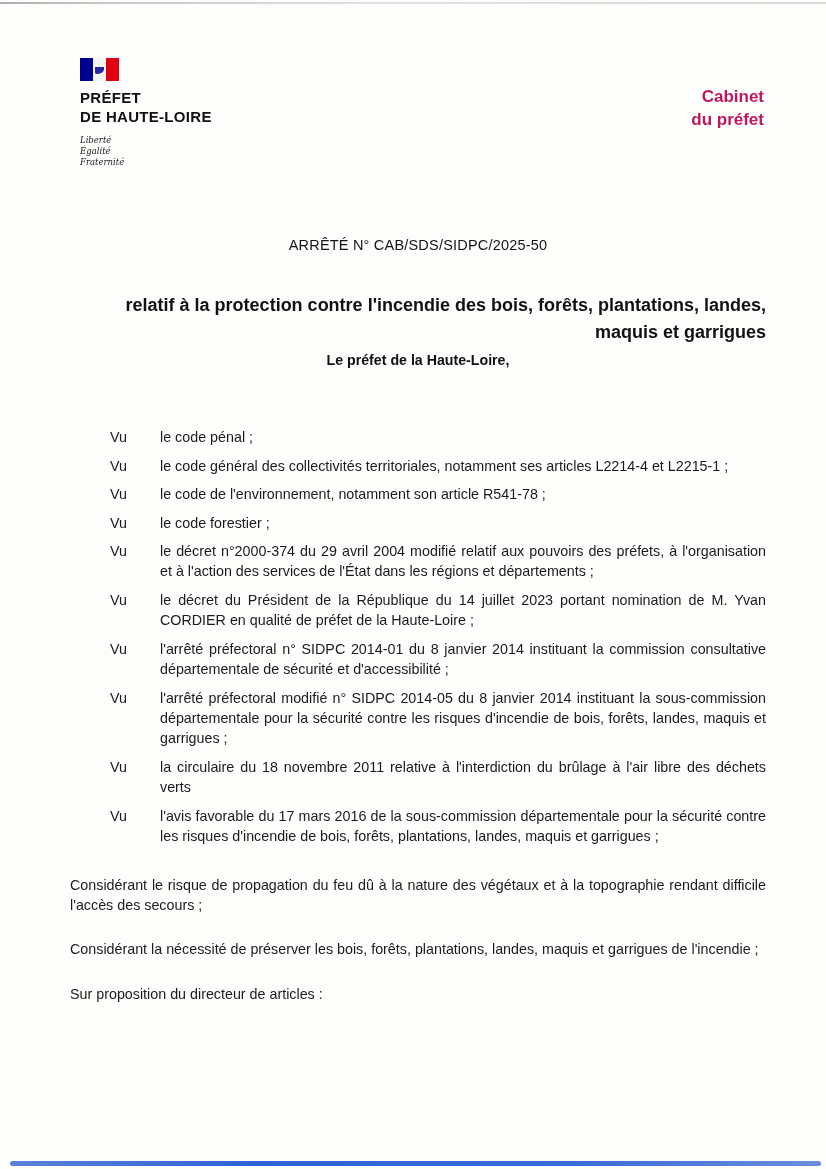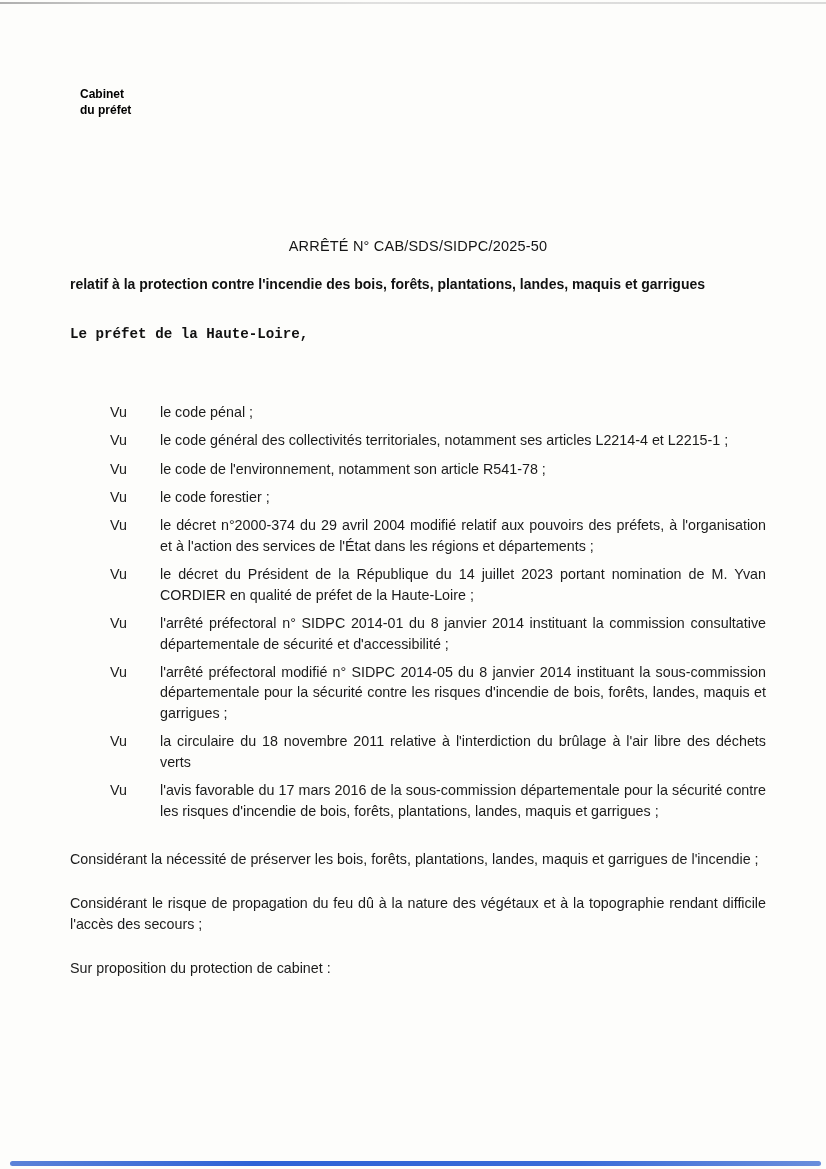--- a/index.html
+++ b/index.html
@@ -49,53 +49,52 @@
   .logo-name.first { margin-top: 8px; }
   .motto {
     margin-top: 8px;
     font-family: "DejaVu Serif", serif;
     font-style: italic;
     font-size: 8.5px;
     line-height: 1.35;
     color: #222;
   }
   .office {
-    text-align: left;
+    text-align: right;
     font-weight: 700;
-    font-size: 12px;
+    font-size: 17px;
     line-height: 1.35;
     padding-top: 28px;
-    color: #000000;
+    color: #be185d;
   }
 
   
   .doc-body { padding: 0 60px 0 70px; }
   .title {
-    margin-top: 120px;
+    margin-top: 68px;
     text-align: center;
     font-size: 14.5px;
     letter-spacing: .2px;
     color: #151515;
   }
   .subject {
-    margin-top: 20px;
-    text-align: left;
+    margin-top: 39px;
+    text-align: right;
     font-weight: 700;
-    font-size: 14px;
+    font-size: 18px;
     line-height: 1.5;
     color: #111;
   }
   .issuer {
-    margin-top: 29px;
-    text-align: left;
+    margin-top: 4px;
+    text-align: center;
     font-weight: 700;
     font-size: 14.2px;
     line-height: 1.5;
     color: #111;
-    font-family: Liberation Mono, monospace;
   }
 
   .vu-list { margin-top: 56px; margin-left: 40px; }
   .vu-row {
     display: flex;
     margin-bottom: 8px;
     font-size: 14.3px;
     line-height: 1.43;
   }
   .vu-label { flex: 0 0 50px; }
@@ -111,20 +110,34 @@
   .proposition { margin: 26px 0 0 0; font-size: 14.3px; }
   .decision   { margin: 27px 0 0 0; font-size: 14.3px; letter-spacing: .3px; }
 </style>
 </head>
 <body>
 
 <div class="page">
   <div class="scan-edge-top"></div>
 
   <header class="header">
+    <div class="logo-block">
+      <div class="flag">
+        <span class="stripe blue"></span>
+        <span class="stripe white"></span>
+        <span class="stripe red"></span>
+      </div>
+      <div class="logo-name first">PRÉFET</div>
+      <div class="logo-name">DE HAUTE-LOIRE</div>
+      <div class="motto">
+        <div>Liberté</div>
+        <div>Égalité</div>
+        <div>Fraternité</div>
+      </div>
+    </div>
 
     <div class="office">
       <div>Cabinet</div>
       <div>du préfet</div>
     </div>
   </header>
 
   <main class="doc-body">
     <div class="title">ARRÊTÉ N° CAB/SDS/SIDPC/2025-50</div>
 
@@ -173,21 +186,21 @@
         <span class="vu-label">Vu</span>
         <span class="vu-text">la circulaire du 18 novembre 2011 relative à l'interdiction du brûlage à l'air libre des déchets verts</span>
       </div>
       <div class="vu-row">
         <span class="vu-label">Vu</span>
         <span class="vu-text">l'avis favorable du 17 mars 2016 de la sous-commission départementale pour la sécurité contre les risques d'incendie de bois, forêts, plantations, landes, maquis et garrigues ;</span>
       </div>
     </div>
 
     <div class="considerants">
+      <p class="considerant">Considérant le risque de propagation du feu dû à la nature des végétaux et à la topographie rendant difficile l'accès des secours ;</p>
       <p class="considerant">Considérant la nécessité de préserver les bois, forêts, plantations, landes, maquis et garrigues de l'incendie ;</p>
-      <p class="considerant">Considérant le risque de propagation du feu dû à la nature des végétaux et à la topographie rendant difficile l'accès des secours ;</p>
-    </div>
-
-    <p class="proposition">Sur proposition du protection de cabinet :</p>
+    </div>
+
+    <p class="proposition">Sur proposition du directeur de articles :</p>
   </main>
 
   <div class="scan-edge-bottom"></div>
 </div>
 
 </body></html>

